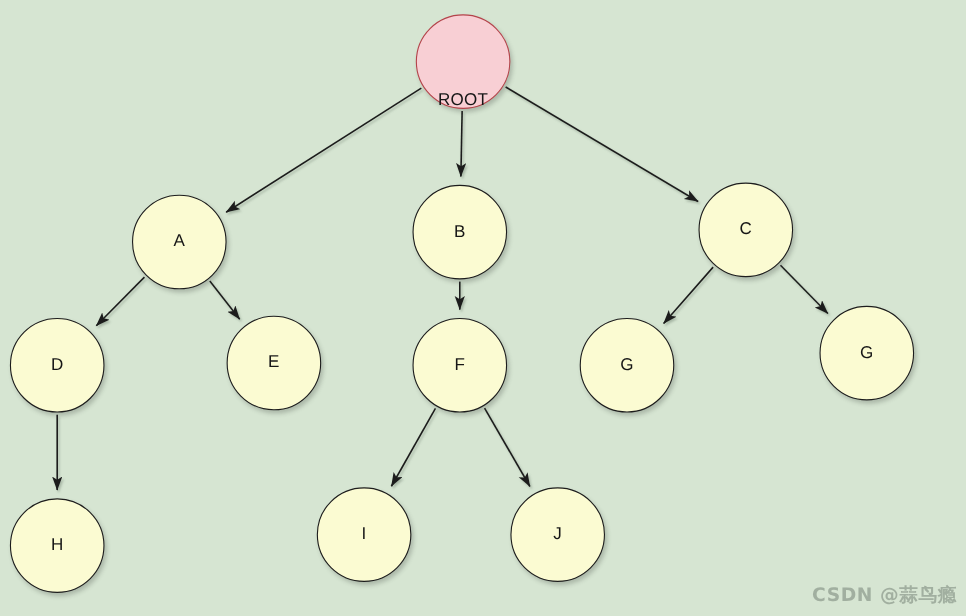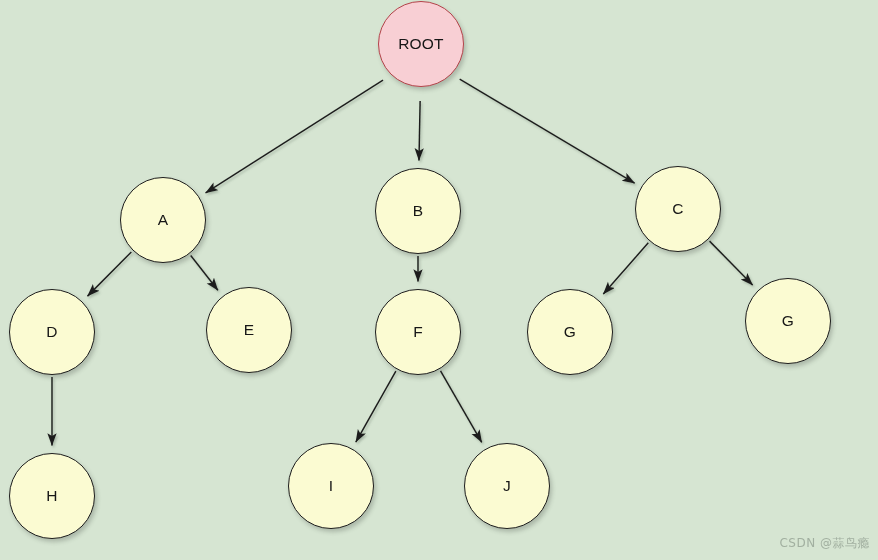--- a/index.html
+++ b/index.html
@@ -51,26 +51,27 @@
     user-select: none;
   }
   .node.root-node .node-label {
     font-size: 15.5px;
   }
   #watermark {
     position: absolute;
     right: 8px;
     bottom: 8px;
     font-family: "DejaVu Sans", sans-serif;
-    font-size: 12px;
+    font-size: 17px;
     color: rgba(118, 132, 118, 0.55);
     letter-spacing: 0.5px;
     white-space: nowrap;
     z-index: 3;
     user-select: none;
+    font-weight: bold;
   }
 </style>
 </head>
 <body>
 
 <div id="diagram-canvas">
 
   <svg id="edge-layer" viewBox="0 0 878 560" xmlns="http://www.w3.org/2000/svg">
     <defs>
       <marker id="arrowhead" markerWidth="9" markerHeight="9" refX="8.2" refY="3.1" orient="auto" markerUnits="strokeWidth">
@@ -89,21 +90,21 @@
         <line x1="418.00" y1="256.00" x2="418.00" y2="281.50"></line>
         <line x1="648.31" y1="242.81" x2="603.32" y2="294.05"></line>
         <line x1="709.53" y1="241.11" x2="752.61" y2="284.97"></line>
         <line x1="52.00" y1="377.00" x2="52.00" y2="445.50"></line>
         <line x1="395.87" y1="371.18" x2="355.84" y2="442.03"></line>
         <line x1="440.52" y1="370.96" x2="481.73" y2="442.28"></line>
       </g>
   </svg>
 
   <div id="nodes-layer">
-      <div class="node root-node" style="left: 378px; top: 1px; width: 86px; height: 86px;">
+      <div class="node root-node" style="left: 378px; top: 13px; width: 86px; height: 86px; align-items: flex-end;">
         <span class="node-label">ROOT</span>
       </div>
       <div class="node" style="left: 120px; top: 177px; width: 86px; height: 86px;">
         <span class="node-label">A</span>
       </div>
       <div class="node" style="left: 375px; top: 168px; width: 86px; height: 86px;">
         <span class="node-label">B</span>
       </div>
       <div class="node" style="left: 635px; top: 166px; width: 86px; height: 86px;">
         <span class="node-label">C</span>

